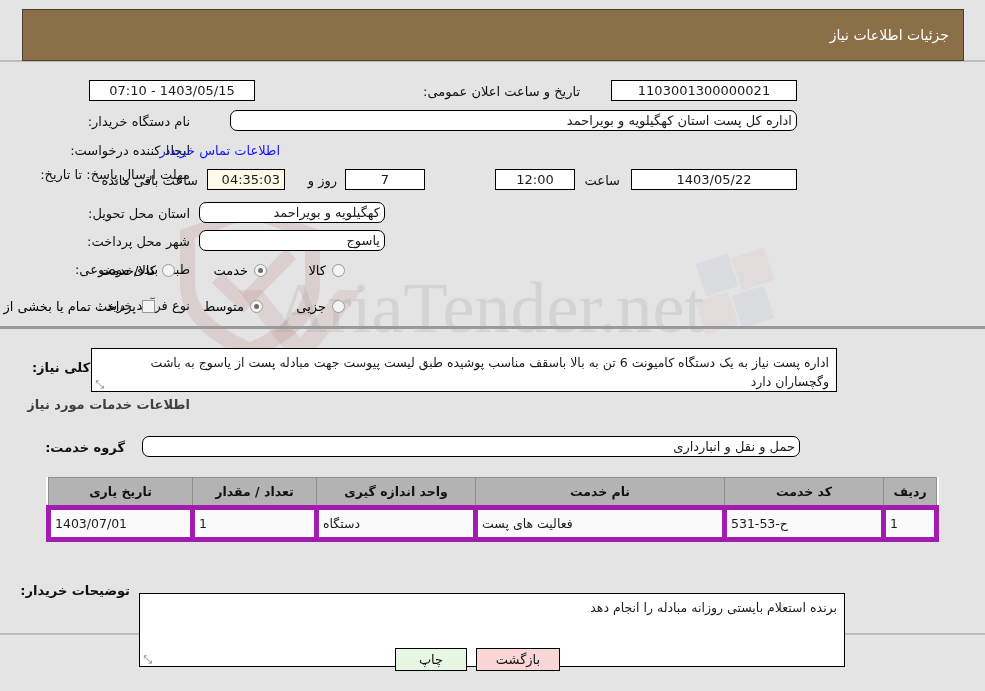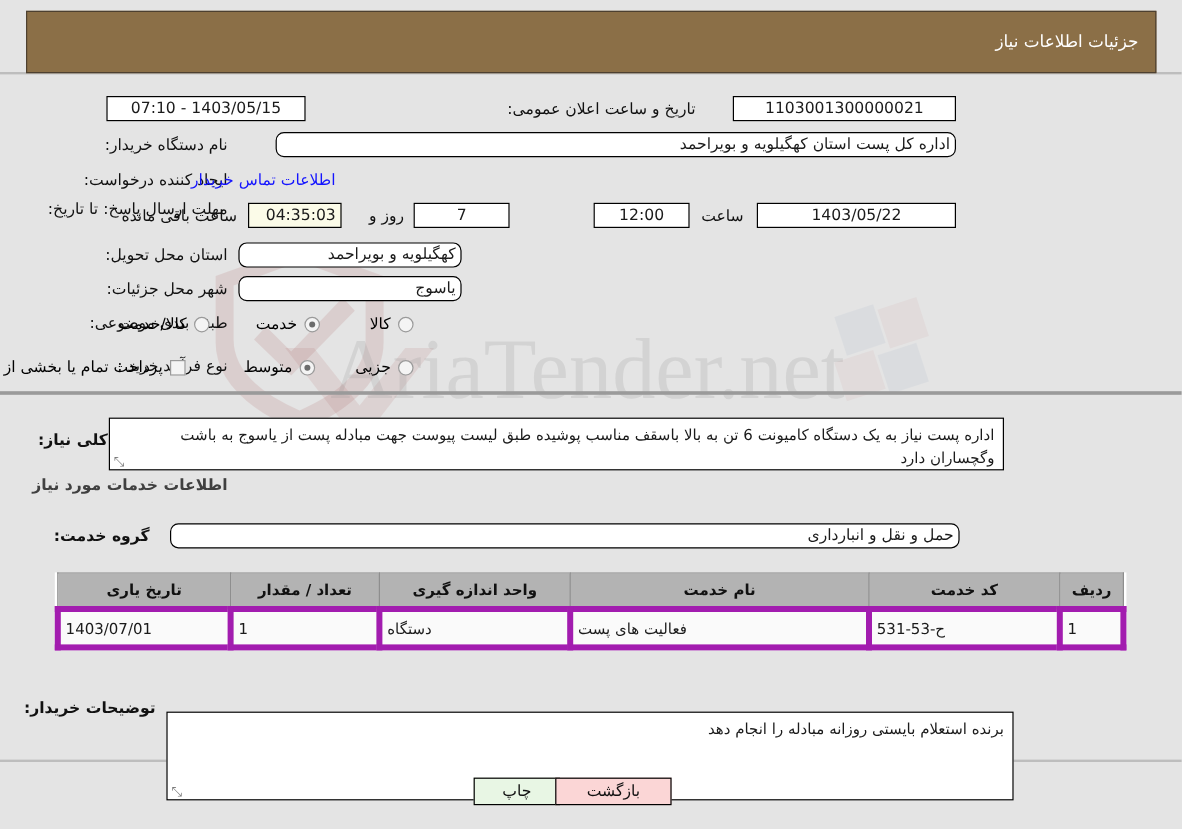--- a/index.html
+++ b/index.html
@@ -280,21 +280,21 @@
   <div class="abs lbl" style="right:365px; top:173px;">ساعت</div>
   <div class="abs fld" style="right:410px; top:169px; width:80px;">12:00</div>
   <div class="abs fld" style="right:560px; top:169px; width:80px;">7</div>
   <div class="abs lbl" style="right:648px; top:173px;">روز و</div>
   <div class="abs fld cream" style="right:700px; top:169px; width:78px;padding-left:40px;">04:35:03</div>
   <div class="abs lbl" style="right:787px; top:173px;">ساعت باقی مانده</div>
 
   <div class="abs lbl" style="right:795px; top:206px; width:140px;">استان محل تحویل:</div>
   <div class="abs fld rtl-right" style="right:600px; top:202px; width:186px;">کهگیلویه و بویراحمد</div>
 
-  <div class="abs lbl" style="right:795px; top:234px; width:140px;">شهر محل جزئیات:</div>
+  <div class="abs lbl" style="right:795px; top:234px; width:140px;">شهر محل پرداخت:</div>
   <div class="abs fld rtl-right" style="right:600px; top:230px; width:186px;">یاسوج</div>
 
   <div class="abs lbl" style="right:795px; top:262px; width:140px;">طبقه بندی موضوعی:</div>
   <div class="abs" style="right:640px; top:262px;">
     <span class="radio-item">
       <span class="radio"></span>
       <span>کالا</span>
     </span>
   </div>
   <div class="abs" style="right:718px; top:262px;">
@@ -366,15 +366,15 @@
     </tbody>
   </table>
 
   <div class="abs lbl lbl-bold" style="right:855px; top:583px;">توضیحات خریدار:</div>
   <div class="abs textbox" style="right:140px; top:549px; width:706px; height:74px;">
     <span>برنده استعلام بایستی روزانه  مبادله را انجام دهد</span>
     <span class="grip"></span>
   </div>
 
   <div class="abs btn btn-print" style="right:518px; top:648px; width:72px;">چاپ</div>
-  <div class="abs btn btn-back" style="right:425px; top:648px; width:97px;">بازگشت</div>
+  <div class="abs btn btn-back" style="right:425px; top:648px; width:84px;">بازگشت</div>
 
 </div>
 
 </body></html>

